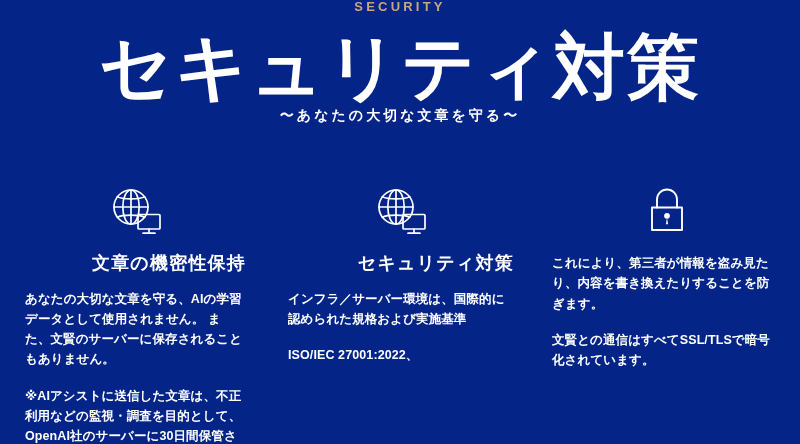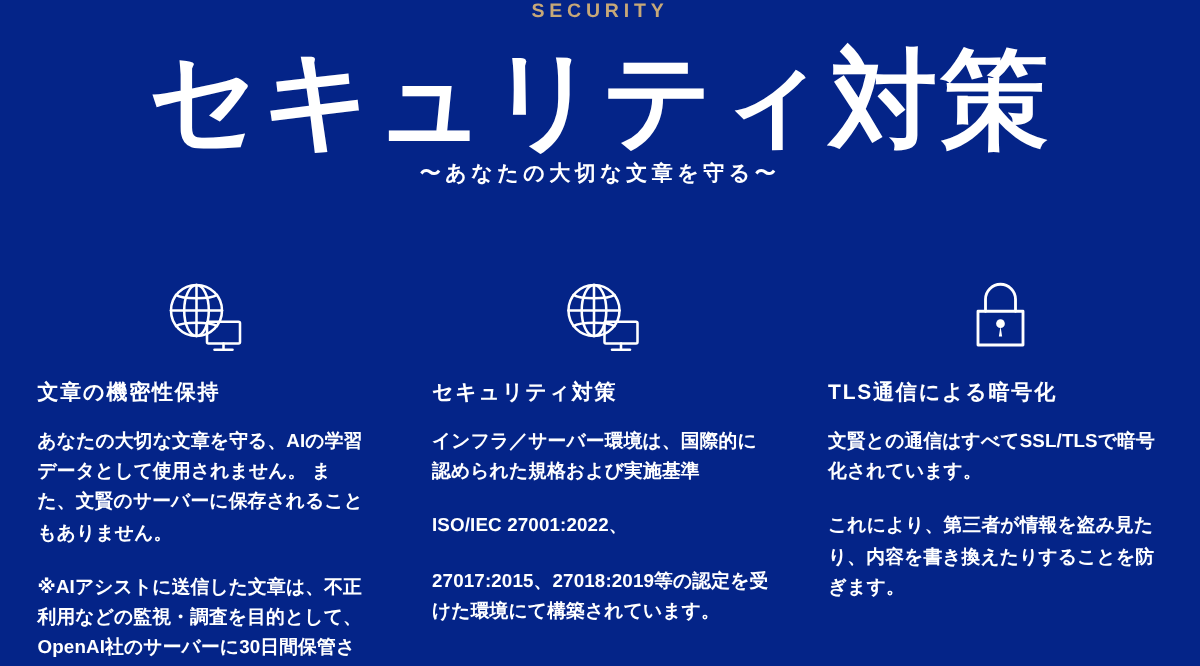--- a/index.html
+++ b/index.html
@@ -86,22 +86,22 @@
     display: flex;
     align-items: center;
     justify-content: center;
   }
   .icon-wrap svg {
     display: block;
   }
 
   .col-heading {
     margin-top: 14px;
-    text-align: left;
-    font-size: 14px;
+    text-align: right;
+    font-size: 18px;
     font-weight: bold;
     color: #ffffff;
     letter-spacing: 1.2px;
     line-height: 1.2;
     white-space: nowrap;
   }
 
   .col-body {
     margin-top: 14px;
     font-size: 12.5px;
@@ -163,34 +163,32 @@
           <line x1="22" y1="4" x2="22" y2="38"></line>
           <rect x="29" y="28.5" width="22" height="14.5" rx="1"></rect>
           <line x1="40" y1="43" x2="40" y2="47"></line>
           <line x1="34" y1="47.2" x2="46" y2="47.2"></line>
         </svg>
       </div>
       <div class="col-heading">セキュリティ対策</div>
       <div class="col-body">
         <p>インフラ／サーバー環境は、国際的に認められた規格および実施基準</p>
         <p>ISO/IEC 27001:2022、</p>
-        <p>27017:2015、27018:2019等の認定を受けた環境にて構築されています。</p>
       </div>
     </div>
 
     <div class="col col-3">
       <div class="icon-wrap">
         <svg width="44" height="50" viewBox="0 0 44 50" fill="none" stroke="#ffffff" stroke-width="1.9" stroke-linecap="round" stroke-linejoin="round">
           <path d="M12 21.5 V13.5 A10 10 0 0 1 32 13.5 V21.5"></path>
           <rect x="7" y="21.5" width="30" height="22.5"></rect>
           <circle cx="22" cy="29.8" r="2.9" fill="#ffffff" stroke="none"></circle>
           <path d="M22 31.5 L20.9 38.3 H23.1 Z" fill="#ffffff" stroke="none"></path>
         </svg>
       </div>
-      <div class="col-heading">TLS通信による暗号化</div>
       <div class="col-body">
+        <p>これにより、第三者が情報を盗み見たり、内容を書き換えたりすることを防ぎます。</p>
         <p>文賢との通信はすべてSSL/TLSで暗号化されています。</p>
-        <p>これにより、第三者が情報を盗み見たり、内容を書き換えたりすることを防ぎます。</p>
       </div>
     </div>
 
   </div>
 </div>
 
 </body></html>

